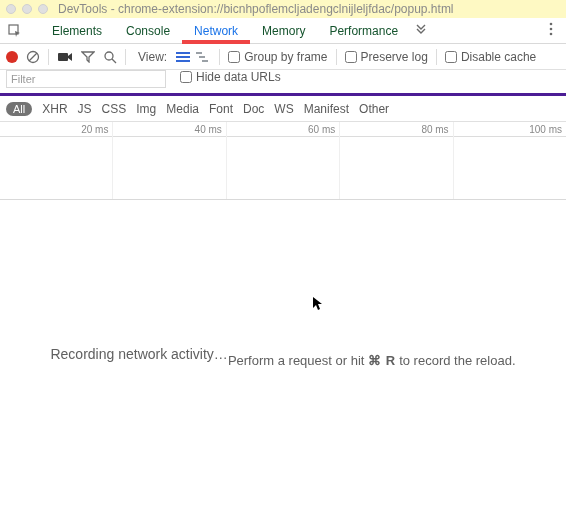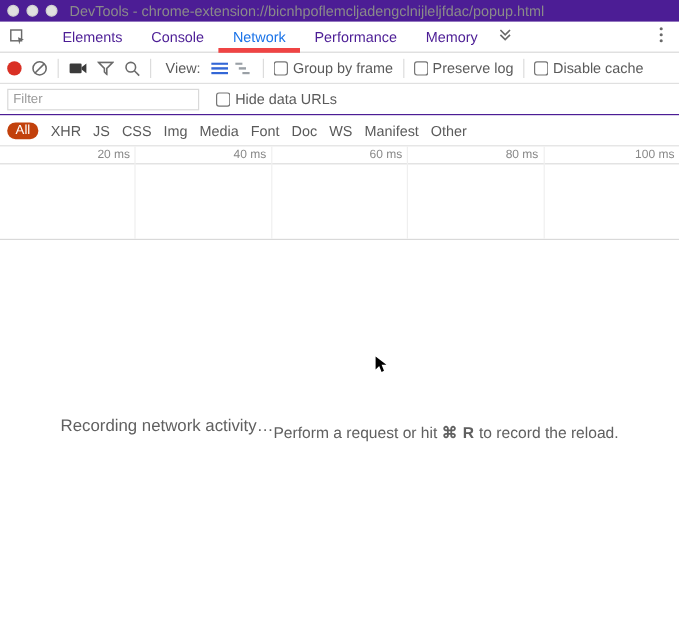--- a/index.html
+++ b/index.html
@@ -1,44 +1,44 @@
 <!DOCTYPE html>
 <html><head>
 <meta charset="utf-8">
 <style>
 * { box-sizing: border-box; margin: 0; padding: 0; font-family: -apple-system, "Helvetica Neue", Arial, sans-serif; }
 body { width: 566px; height: 520px; background: #fff; color: #333; font-size: 12px; overflow: hidden; }
 
-.titlebar { height: 18px; display: flex; align-items: center; padding: 0 6px; background: #4c1d95; }
+.titlebar { height: 18px; display: flex; align-items: center; padding: 0 6px; background: #fef9c3; }
 .traffic { display: flex; gap: 6px; align-items: center; }
 .dot { width: 10px; height: 10px; border-radius: 50%; background: #e0e0e0; border: 1px solid #d0d0d0; }
 .titlebar-title { color: #8a8a8a; font-size: 12px; margin-left: 10px; white-space: nowrap; overflow: hidden; }
 
 .tabbar { height: 26px; display: flex; align-items: center; border-bottom: 1px solid #d9d9d9; padding: 0 4px; font-size: 12px; }
 .inspect-btn { width: 22px; height: 22px; display: flex; align-items: center; justify-content: center; margin-right: 14px; }
-.tab { padding: 0 12px; height: 26px; line-height: 26px; color: #4c1d95; cursor: pointer; }
+.tab { padding: 0 12px; height: 26px; line-height: 26px; color: #14532d; cursor: pointer; }
 .tab.active { color: #1a73e8; border-bottom: 4px solid #ef4444; }
 .more-btn, .menu-btn { width: 22px; text-align: center; color: #6a6a6a; cursor: pointer; }
 .menu-btn { margin-left: auto; }
 
 .toolbar { height: 26px; display: flex; align-items: center; border-bottom: 1px solid #e0e0e0; padding: 0 6px; gap: 8px; font-size: 12px; }
 .rec { width: 12px; height: 12px; background: #d93025; border-radius: 50%; }
 .clear-icon svg, .cam-icon svg, .filter-icon svg, .search-icon svg, .inspect-btn svg, .largeicon svg { display: block; }
 .view-label { color: #5a5a5a; margin-left: 4px; }
 .toggle-group { display: flex; gap: 4px; }
 .toggle-group .vt { width: 16px; height: 14px; display: flex; align-items: center; justify-content: center; }
 .chk { display: flex; align-items: center; gap: 4px; color: #5a5a5a; }
 .chk input { width: 12px; height: 12px; }
 
-.filterbar { height: 26px; display: flex; align-items: center; border-bottom: 1px solid #4c1d95; padding: 0 6px; gap: 14px; }
+.filterbar { height: 26px; display: flex; align-items: flex-start; border-bottom: 3px solid #4c1d95; padding: 0 6px; gap: 14px; }
 .filter-input { width: 160px; height: 18px; border: 1px solid #d9d9d9; font-size: 11px; padding: 0 4px; color: #888; }
 .filter-input::placeholder { color: #9a9a9a; }
 
 .typebar { height: 26px; display: flex; align-items: center; border-bottom: 1px solid #e0e0e0; padding: 0 6px; gap: 10px; font-size: 12px; }
-.pill { background: #c2410c; color: #fff; border-radius: 8px; padding: 1px 7px; font-size: 11px; }
+.pill { background: #737373; color: #fff; border-radius: 8px; padding: 1px 7px; font-size: 11px; }
 .type { color: #5a5a5a; cursor: pointer; }
 
 .timeline { height: 78px; border-bottom: 1px solid #d9d9d9; position: relative; }
 .grid { position: absolute; inset: 0; display: flex; }
 .grid .col { flex: 1; border-right: 1px solid #efefef; position: relative; }
 .grid .col:last-child { border-right: none; }
 .grid .time-label { position: absolute; top: 2px; right: 4px; font-size: 10px; color: #888; }
 .timeline-baseline { position: absolute; left: 0; right: 0; top: 14px; height: 1px; background: #dcdcdc; }
 
 .content { height: 320px; position: relative; display: flex; flex-direction: row; align-items: center; justify-content: center; color: #606060; }
@@ -62,22 +62,22 @@
 <div class="tabbar">
   <div class="inspect-btn">
     <svg width="16" height="16" viewBox="0 0 16 16">
         <rect x="2" y="2" width="9" height="9" fill="none" stroke="#6a6a6a" stroke-width="1.2"></rect>
         <path d="M8 8 L13 10 L10 11 L9 14 Z" fill="#6a6a6a"></path>
       </svg>
   </div>
   <div class="tab">Elements</div>
   <div class="tab">Console</div>
   <div class="tab active">Network</div>
+  <div class="tab">Memory</div>
   <div class="tab">Performance</div>
-  <div class="tab">Memory</div>
   <div class="more-btn">
     <svg width="12" height="12" viewBox="0 0 12 12">
         <path d="M2 4 L6 8 L10 4 M2 8 L6 12 L10 8" transform="translate(0,-2)" fill="none" stroke="#6a6a6a" stroke-width="1.4"></path>
       </svg>
   </div>
   <div class="menu-btn">
     <svg width="4" height="14" viewBox="0 0 4 14">
         <circle cx="2" cy="2" r="1.3" fill="#6a6a6a"></circle>
         <circle cx="2" cy="7" r="1.3" fill="#6a6a6a"></circle>
         <circle cx="2" cy="12" r="1.3" fill="#6a6a6a"></circle>

